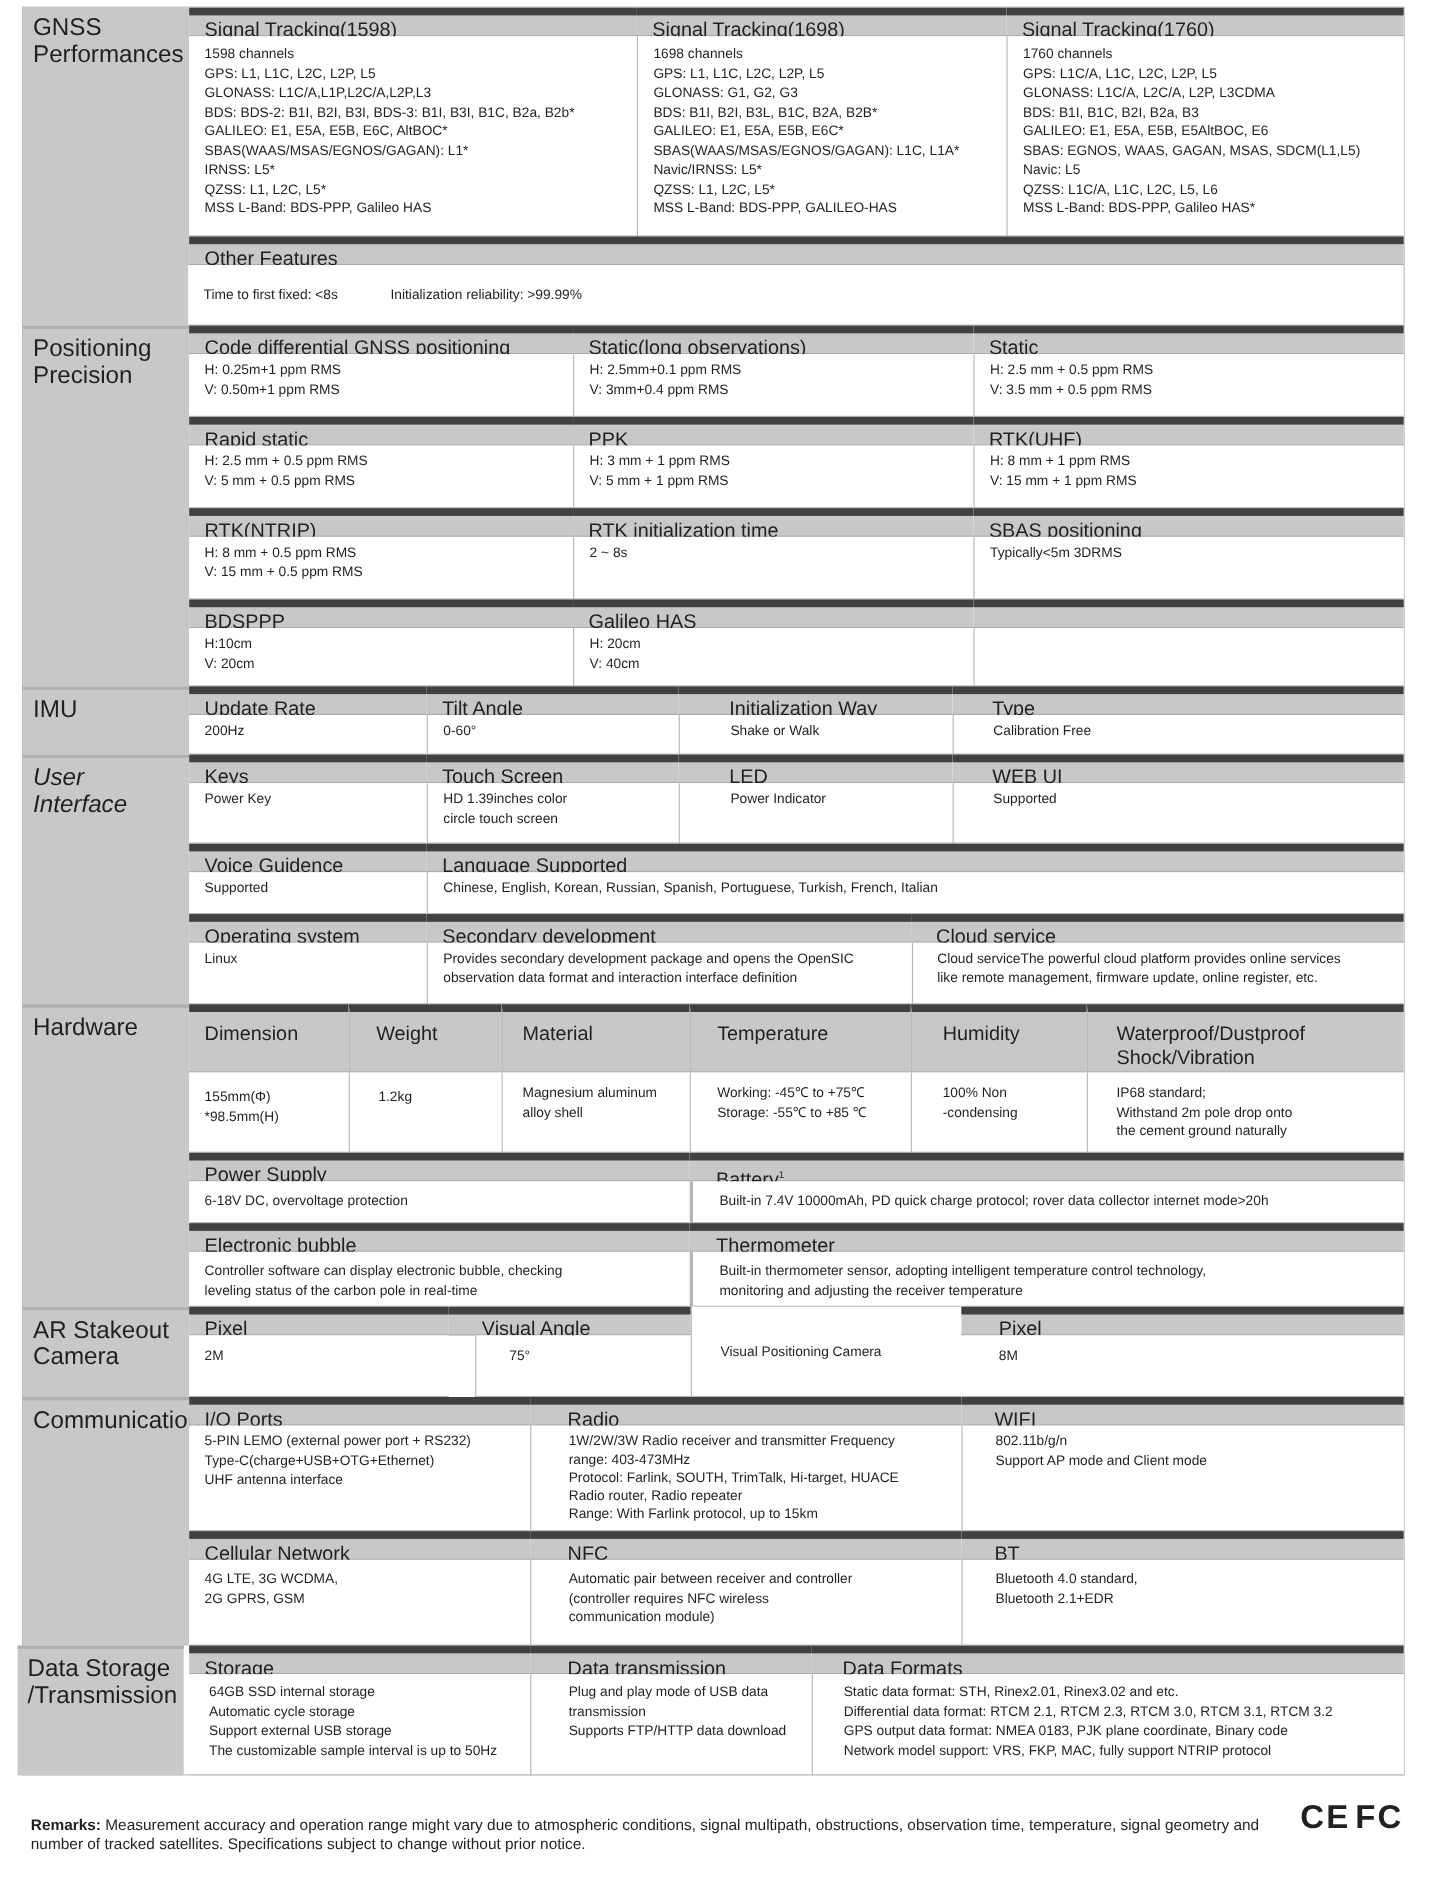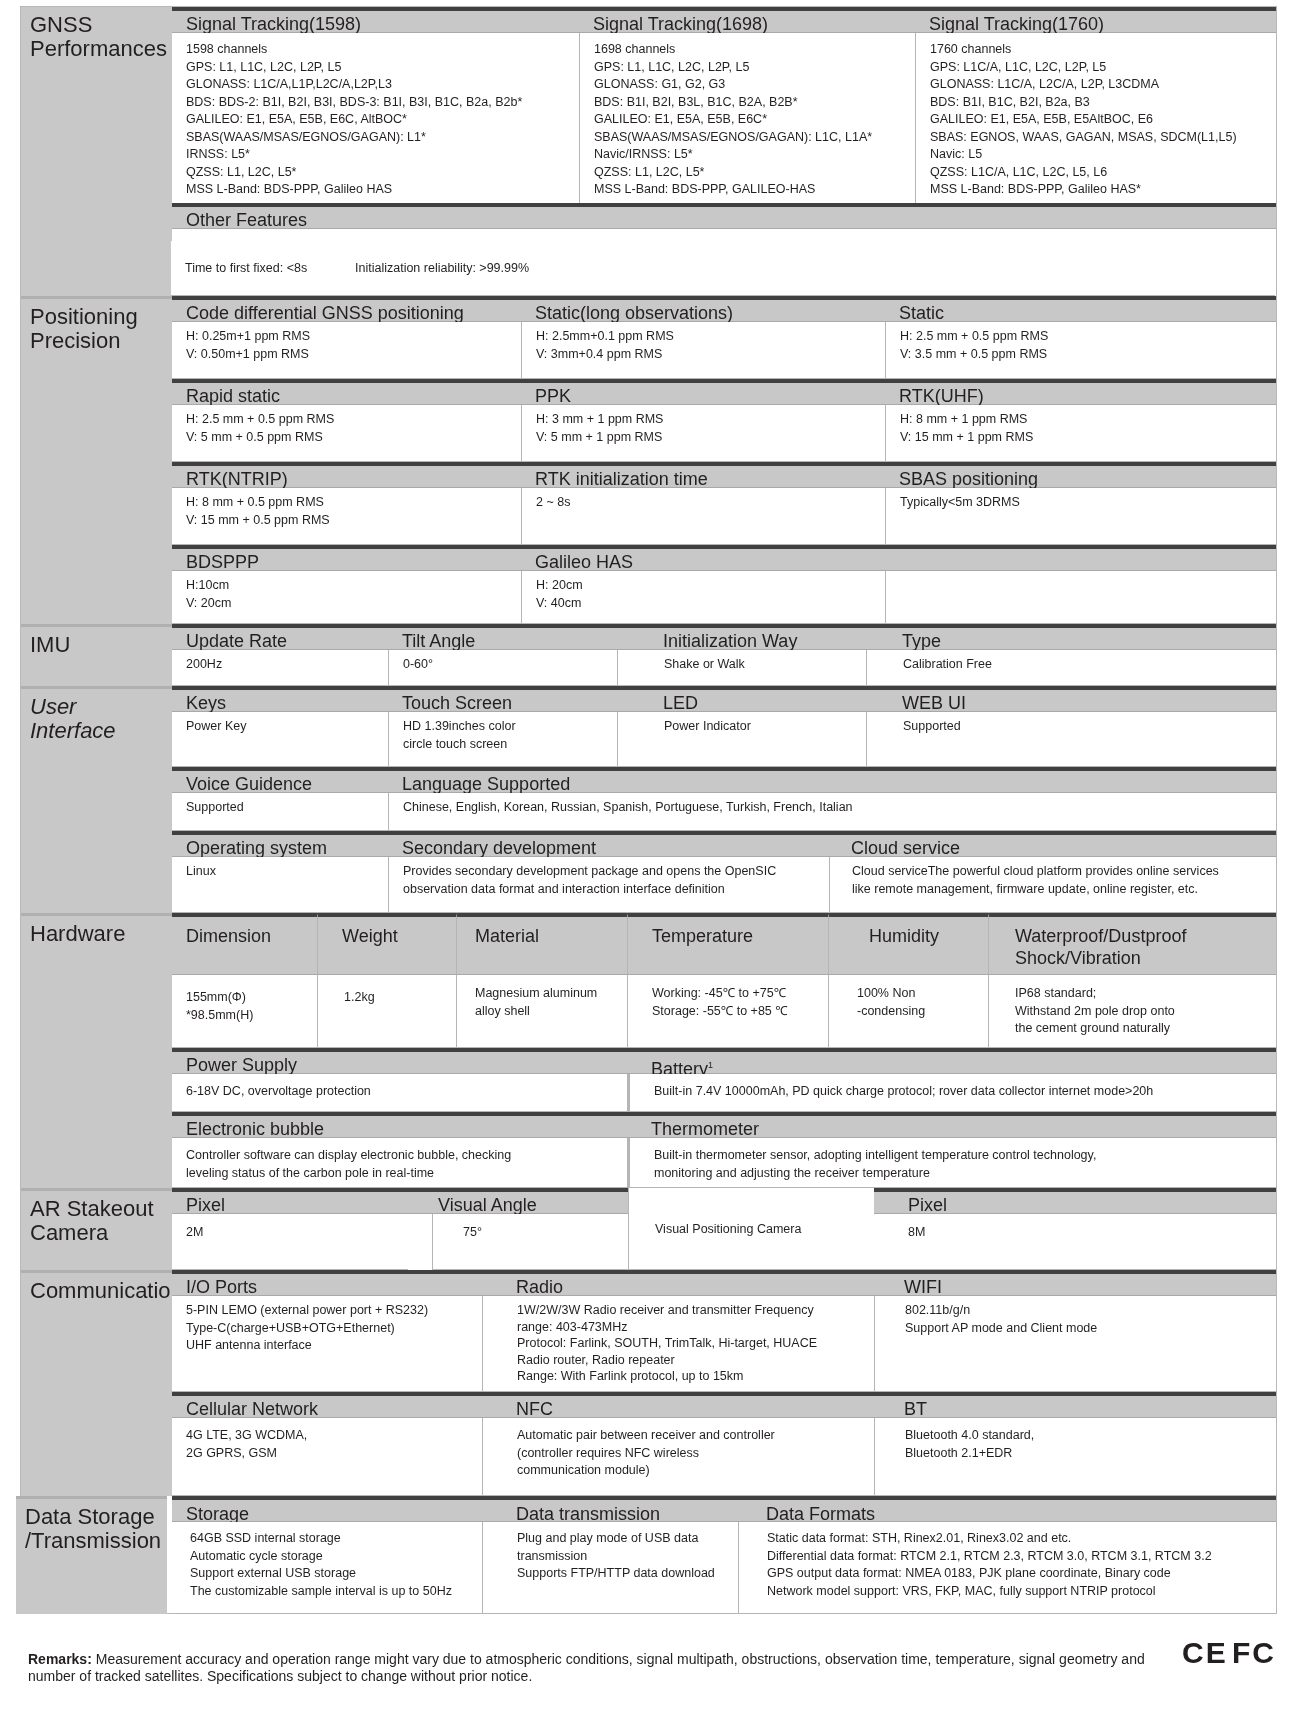--- a/index.html
+++ b/index.html
@@ -2,21 +2,21 @@
 <html><head>
 <meta charset="utf-8">
 <style>
   html,body{margin:0;padding:0;background:#fff;}
   body{width:1300px;height:1714px;position:relative;overflow:hidden;
        font-family:"Liberation Sans", sans-serif;color:#231f20;}
   .abs{position:absolute;box-sizing:border-box;}
   .outer{border:1px solid #b8b8b8;}
   .cat{background:#c8c8c9;font-size:22px;line-height:24px;padding:6px 9px;white-space:pre-line;}
   .hd{background:#c8c8c9;font-size:18px;line-height:22px;padding:2px 14px;
-      border-top:4px solid #404040;border-bottom:1px solid #a9a9a9;white-space:pre-line;}
+      border-top:7px solid #404040;border-bottom:1px solid #a9a9a9;white-space:pre-line;}
   .bd{background:#fff;font-size:12.5px;line-height:17.5px;padding:6px 14px;white-space:pre-line;
       border-bottom:1px solid #b5b5b5;}
   .vr{border-left:1px solid #b5b5b5;}
   .catsep{border-top:3px solid #b0b0b0;}
   .foot{font-size:14px;line-height:17px;white-space:pre-line;}
   .foot b{font-weight:bold;}
   .cert{font-size:30px;font-weight:bold;letter-spacing:2px;}
   sup{font-size:9px;}
 </style>
 </head>
@@ -49,21 +49,21 @@
 MSS L-Band: BDS-PPP, GALILEO-HAS</div>
 <div class="abs bd vr" style="left:915px;top:33px;width:361px;height:182px;padding-top:8px;">1760 channels
 GPS: L1C/A, L1C, L2C, L2P, L5
 GLONASS:  L1C/A, L2C/A, L2P, L3CDMA
 BDS: B1I, B1C, B2I, B2a, B3
 GALILEO: E1, E5A, E5B, E5AltBOC, E6
 SBAS: EGNOS, WAAS, GAGAN, MSAS, SDCM(L1,L5)
 Navic: L5
 QZSS: L1C/A, L1C, L2C, L5, L6
 MSS L-Band: BDS-PPP, Galileo HAS*</div>
-<div class="abs hd" style="left:172px;top:203px;width:1104px;height:26px;">Other Features</div>
+<div class="abs hd" style="left:172px;top:215px;width:1104px;height:26px;">Other Features</div>
 <div class="abs bd" style="left:171px;top:241px;width:1104px;height:55px;padding-top:1px;">
   <span style="display:inline-block;width:170px;">Time to first fixed: &lt;8s</span><span>Initialization reliability: &gt;99.99%</span><br>
   <span>Positioning output rate: 1Hz~20Hz</span>
 </div>
 
 <div class="abs cat catsep" style="left:21px;top:296px;width:151px;height:328px;">Positioning
 Precision</div>
 
 <div class="abs hd" style="left:172px;top:296px;width:349px;height:26px;">Code differential GNSS positioning</div>
 <div class="abs hd" style="left:521px;top:296px;width:364px;height:26px;">Static(long observations)</div>
@@ -135,21 +135,21 @@
 <div class="abs bd vr" style="left:388px;top:857px;width:441px;height:56px;">Provides secondary development package and opens the OpenSIC
 observation data format and interaction interface definition</div>
 <div class="abs bd vr" style="left:829px;top:857px;width:447px;height:56px;padding-left:22px;">Cloud serviceThe powerful cloud platform provides online services
 like remote management, firmware update, online register, etc.</div>
 
 <div class="abs cat catsep" style="left:21px;top:913px;width:151px;height:275px;">Hardware</div>
 <div class="abs hd" style="left:172px;top:913px;width:145px;height:62px;padding-top:8px;">Dimension</div>
 <div class="abs hd vr" style="left:317px;top:913px;width:139px;height:62px;padding-top:8px;padding-left:24px;">Weight</div>
 <div class="abs hd vr" style="left:456px;top:913px;width:171px;height:62px;padding-top:8px;padding-left:18px;">Material</div>
 <div class="abs hd vr" style="left:627px;top:913px;width:201px;height:62px;padding-top:8px;padding-left:24px;">Temperature</div>
-<div class="abs hd vr" style="left:828px;top:913px;width:160px;height:62px;padding-top:8px;padding-left:40px;">Humidity</div>
+<div class="abs hd vr" style="left:828px;top:913px;width:160px;height:62px;padding-top:8px;padding-left:28px;">Humidity</div>
 <div class="abs hd vr" style="left:988px;top:913px;width:288px;height:62px;padding-top:8px;padding-left:26px;">Waterproof/Dustproof
 Shock/Vibration</div>
 
 <div class="abs bd" style="left:172px;top:975px;width:145px;height:73px;padding-top:14px;">155mm(Φ)
 *98.5mm(H)</div>
 <div class="abs bd vr" style="left:317px;top:975px;width:139px;height:73px;padding-top:14px;padding-left:26px;">1.2kg</div>
 <div class="abs bd vr" style="left:456px;top:975px;width:171px;height:73px;padding-top:10px;padding-left:18px;">Magnesium aluminum
 alloy shell</div>
 <div class="abs bd vr" style="left:627px;top:975px;width:201px;height:73px;padding-top:10px;padding-left:24px;">Working: -45℃ to +75℃
 Storage: -55℃ to +85 ℃</div>

